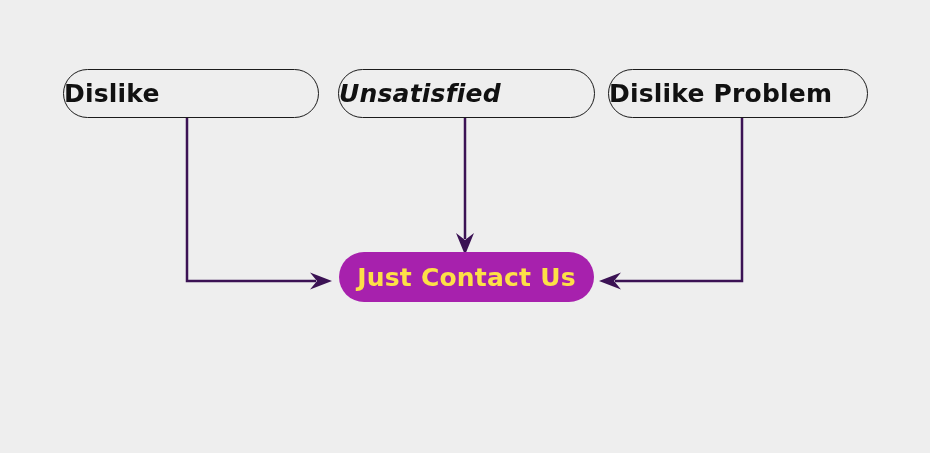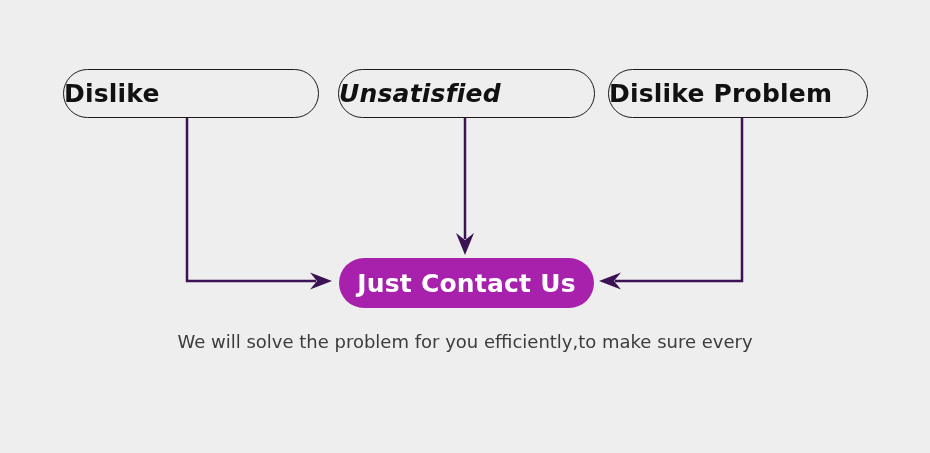--- a/index.html
+++ b/index.html
@@ -42,31 +42,31 @@
     font-weight: 700;
     color: #111111;
     letter-spacing: 0.2px;
   }
   .pill-dislike    { left: 63px;  width: 256px; }
   .pill-unsatisfied{ left: 338px; width: 257px; font-style: italic; }
   .pill-quality    { left: 608px; width: 260px; }
   .pill-target {
     position: absolute;
     left: 339px;
-    top: 258px;
+    top: 252px;
     width: 255px;
     height: 50px;
     border-radius: 26px;
     background: #a721ad;
     display: flex;
     align-items: center;
     justify-content: center;
     font-size: 25px;
     font-weight: 700;
-    color: #ffffff;
+    color: #fde047;
     letter-spacing: 0.2px;
   }
   .caption {
     position: absolute;
     left: 0;
     top: 327px;
     width: 930px;
     text-align: center;
     font-size: 18px;
     line-height: 30px;
@@ -110,16 +110,15 @@
 
   <div class="pill pill-quality">
     <span>Dislike Problem</span>
   </div>
 
   <div class="pill-target">
     <span>Just Contact Us</span>
   </div>
 
   <div class="caption">
-    <div>We will solve the problem for you efficiently,to make sure every</div>
   </div>
 
 </div>
 
 </body></html>

